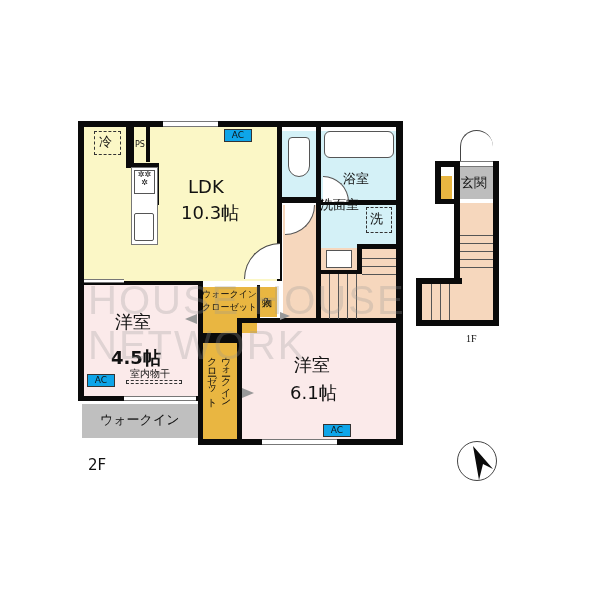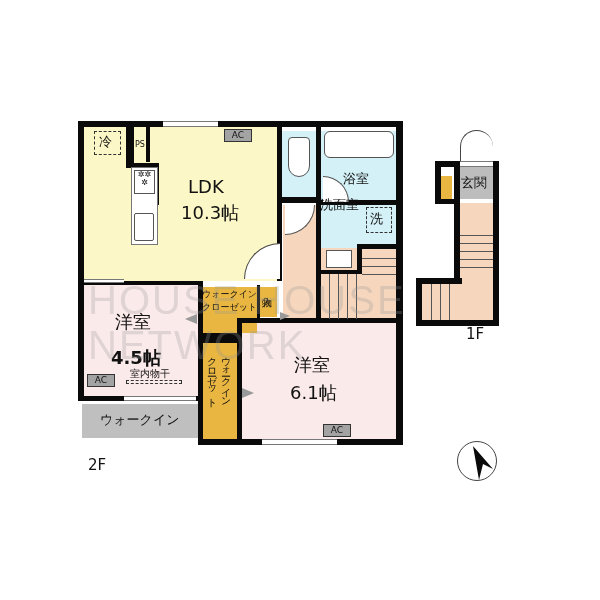--- a/index.html
+++ b/index.html
@@ -13,21 +13,21 @@
   .wet { background: #d4f1f7; }
   .hall { background: #f6d7bd; }
   .closet { background: #e9b641; }
   .balcony { background: #bfbfbf; }
   .genkan { background: #bdbdbd; }
   .label { position: absolute; text-align: center; line-height: 1.1; white-space: nowrap; }
   .big { font-size: 18px; }
   .mid { font-size: 13px; }
   .small { font-size: 10px; }
   .vert { writing-mode: vertical-rl; font-size: 10px; line-height: 1.05; letter-spacing: -1px; }
-  .ac { position: absolute; border: 1px solid #333; background: #a3a3a3; font-size: 9px; text-align: center; line-height: 11px; height: 13px; }
+  .ac { position: absolute; border: 1px solid #333; background: #0ea5e9; font-size: 9px; text-align: center; line-height: 11px; height: 13px; }
   .window { position: absolute; background: #fff; border-top: 1px solid #777; border-bottom: 1px solid #777; }
   .stair-line { position: absolute; background: #555; }
   .dash-box { position: absolute; border: 1px dashed #333; }
   .watermark { position: absolute; font-size: 40px; color: rgba(150,150,150,0.28); letter-spacing: 2px; font-family: "Liberation Sans", sans-serif; }
 </style>
 </head>
 <body>
 
 <div>
 
@@ -155,21 +155,21 @@
 
   <div class="stair-line" style="left:460px;top:235px;width:33px;height:1px;"></div>
   <div class="stair-line" style="left:460px;top:243px;width:33px;height:1px;"></div>
   <div class="stair-line" style="left:460px;top:251px;width:33px;height:1px;"></div>
   <div class="stair-line" style="left:460px;top:259px;width:33px;height:1px;"></div>
   <div class="stair-line" style="left:460px;top:267px;width:33px;height:1px;"></div>
   <div class="stair-line" style="left:431px;top:284px;width:1px;height:36px;"></div>
   <div class="stair-line" style="left:440px;top:284px;width:1px;height:36px;"></div>
   <div class="stair-line" style="left:449px;top:284px;width:1px;height:36px;"></div>
 
-  <div class="label mid" style="left:466px;top:326px;font-size:15px;">1F</div>
+  <div class="label mid" style="left:466px;top:333px;font-size:10px;font-family:Liberation Serif, serif;">1F</div>
 </div>
 
 <div class="abs" style="left:457px;top:441px;width:40px;height:40px;border:1px solid #444;border-radius:50%;">
   <svg width="40" height="40" viewBox="0 0 40 40">
     <polygon points="15,4 35,27 25,22 21,38" fill="#0a0a0a"></polygon>
   </svg>
 </div>
 
 <div class="watermark" style="left:88px;top:278px;">HOUSE HOUSE NETWORK</div>
 

